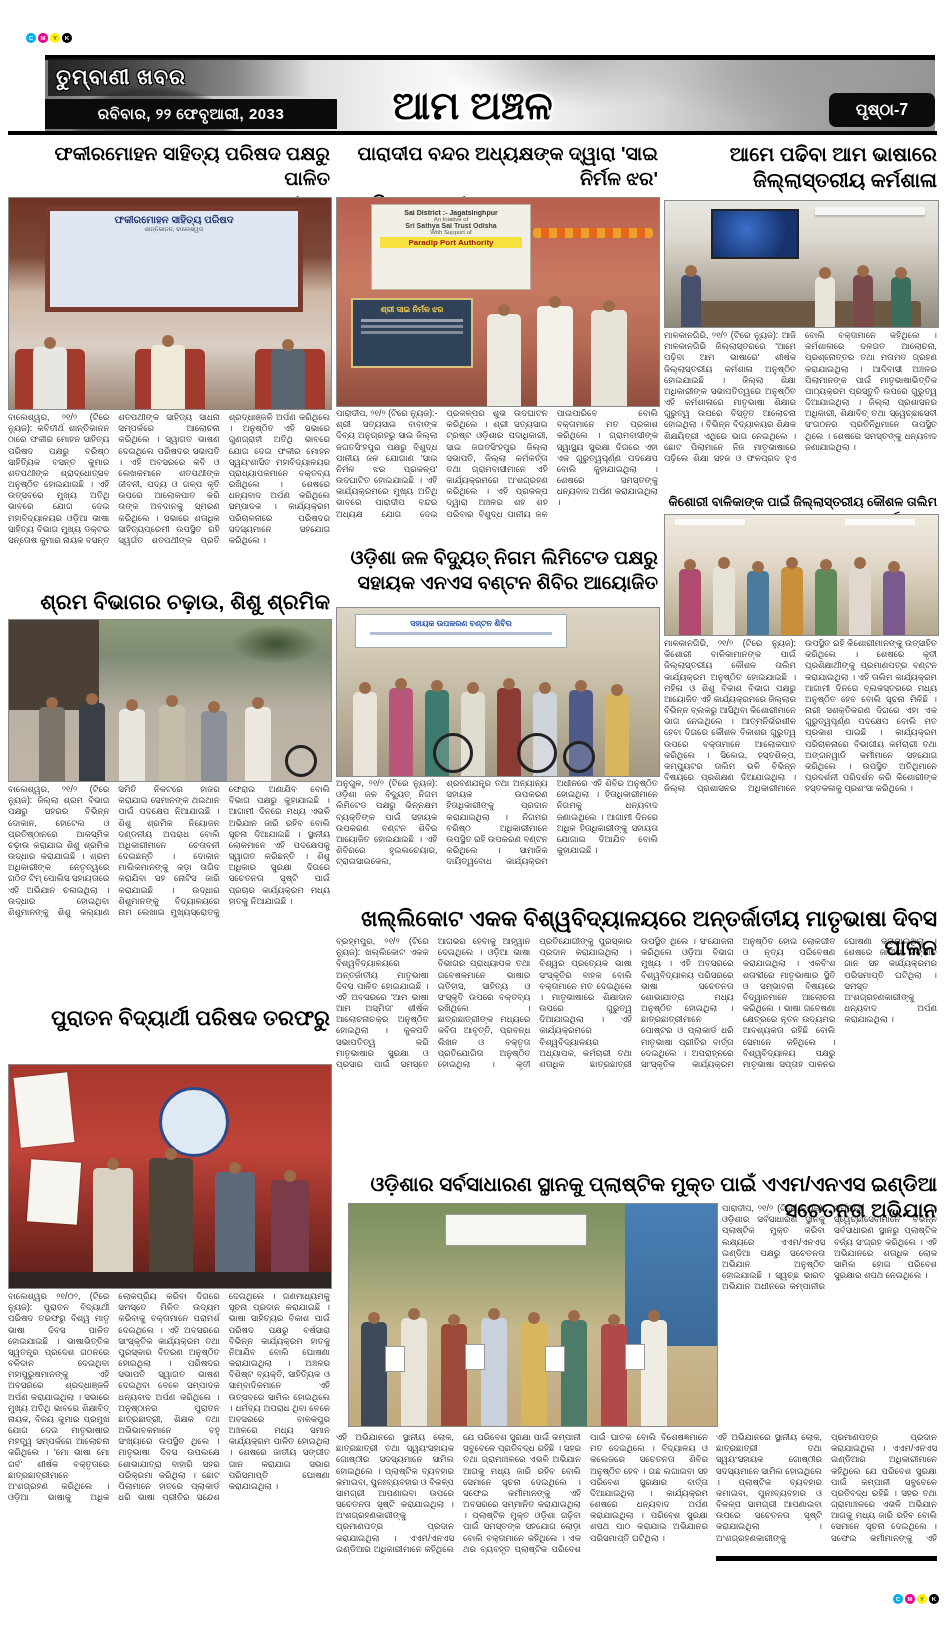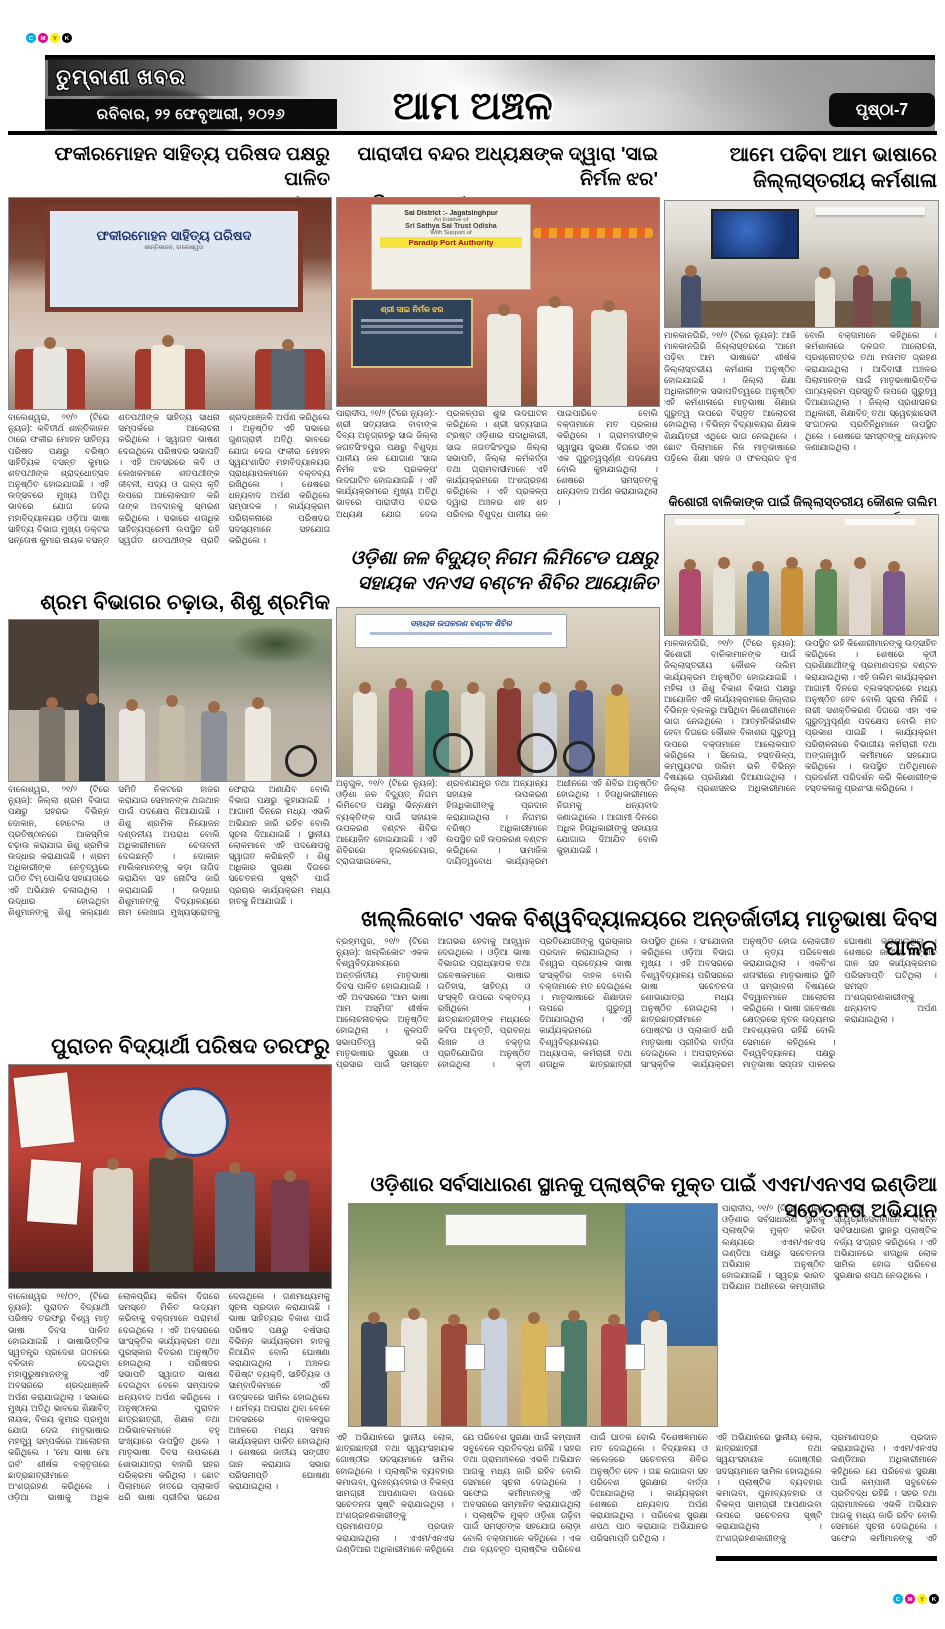--- a/index.html
+++ b/index.html
@@ -53,36 +53,36 @@
   <i class="k">K</i>
 </div>
 
 <div class="band">
   <div class="hills"></div>
 </div>
 <div class="masthead">
   <span>ତୁମ୍ବାଣୀ ଖବର</span>
 </div>
 <div class="datebox">
-  <span>ରବିବାର, ୨୨ ଫେବୃଆରୀ, ୨୦୨୬</span>
+  <span>ରବିବାର, ୨୨ ଫେବୃଆରୀ, 2033</span>
 </div>
 <div class="sectitle">ଆମ ଅଞ୍ଚଳ</div>
 <div class="pagebox">
   <span>ପୃଷ୍ଠା-7</span>
 </div>
 <div class="rule" style="left:8px;top:131px;width:929px;height:4px;"></div>
 
 <div class="hl" style="left:8px;top:141px;width:322px;font-size:19px;">
   <span>ଫକୀରମୋହନ ସାହିତ୍ୟ ପରିଷଦ ପକ୍ଷରୁ ପାଳିତ</span><br>
   <span>ହେଲା ବସନ୍ତ କୁମାର ଶତପଥୀଙ୍କ ଶ୍ରାଦ୍ଧୋତ୍ସବ</span>
 </div>
 
 <div class="ph" style="left:8px;top:197px;width:322px;height:211px;background:linear-gradient(180deg,#6e3325 0%,#7d4a3a 28%,#cdb7a5 45%,#dacec3 70%,#9c8878 100%);">
   <div class="sign" style="left:36px;top:8px;width:248px;height:96px;border:5px solid #7a3b2e;background:#dfe7f2;">
-    <span class="ln" style="font-size:13px;font-weight:700;color:#1a2f6e;margin-top:17px;">ଫକୀରମୋହନ ସାହିତ୍ୟ ପରିଷଦ</span>
+    <span class="ln" style="font-size:10px;font-weight:700;color:#1a2f6e;margin-top:3px;">ଫକୀରମୋହନ ସାହିତ୍ୟ ପରିଷଦ</span>
     <span class="ln" style="font-size:6px;color:#333;">ଶାନ୍ତିକାନନ, ବାଲେଶ୍ୱର</span>
   </div>
   <div class="abs" style="left:6px;bottom:0;width:70px;height:60px;background:#a23b2e;border-radius:6px 6px 0 0;"></div>
   <div class="abs" style="left:126px;bottom:0;width:70px;height:60px;background:#a23b2e;border-radius:6px 6px 0 0;"></div>
   <div class="abs" style="left:246px;bottom:0;width:70px;height:60px;background:#a23b2e;border-radius:6px 6px 0 0;"></div>
   <i class="pr" style="left:24px;width:34px;height:62px;--c:#e8e6e0;"></i>
   <i class="pr" style="left:142px;width:34px;height:64px;--c:#f0ead8;"></i>
   <i class="pr" style="left:262px;width:34px;height:60px;--c:#5a6470;"></i>
 </div>
 
@@ -99,21 +99,21 @@
   <i class="pr" style="left:70px;width:26px;height:78px;--c:#3a3f46;"></i>
   <i class="pr" style="left:110px;width:26px;height:72px;--c:#e9e6df;"></i>
   <i class="pr" style="left:150px;width:26px;height:76px;--c:#c3bda9;"></i>
   <i class="pr" style="left:192px;width:26px;height:70px;--c:#8b9099;"></i>
   <i class="pr" style="left:236px;width:26px;height:74px;--c:#ece8e0;"></i>
   <div class="wheel" style="left:276px;bottom:4px;width:26px;height:26px;"></div>
 </div>
 
 <div class="bt c3" style="left:8px;top:784px;width:322px;height:216px;">ବାଲେଶ୍ୱର, ୨୧/୨ (ଟିରେ ନ୍ୟୁଜ): ଜିଲ୍ଲା ଶ୍ରମ ବିଭାଗ ପକ୍ଷରୁ ସହରର ବିଭିନ୍ନ ଦୋକାନ, ହୋଟେଲ ଓ ପ୍ରତିଷ୍ଠାନରେ ଆକସ୍ମିକ ଚଢ଼ାଉ କରାଯାଇ ଶିଶୁ ଶ୍ରମିକ ଉଦ୍ଧାର କରାଯାଇଛି । ଶ୍ରମ ଅଧିକାରୀଙ୍କ ନେତୃତ୍ୱରେ ଗଠିତ ଟିମ୍ ପୋଲିସ ସହାୟତାରେ ଏହି ଅଭିଯାନ ଚଳାଇଥିଲା । ଉଦ୍ଧାର ହୋଇଥିବା ଶିଶୁମାନଙ୍କୁ ଶିଶୁ କଲ୍ୟାଣ ସମିତି ନିକଟରେ ହାଜର କରାଯାଇ ସେମାନଙ୍କ ଥଇଥାନ ପାଇଁ ପଦକ୍ଷେପ ନିଆଯାଇଛି । ଶିଶୁ ଶ୍ରମିକ ନିୟୋଜନ ଦଣ୍ଡନୀୟ ଅପରାଧ ବୋଲି ଅଧିକାରୀମାନେ ଚେତାବନୀ ଦେଇଛନ୍ତି । ଦୋକାନ ମାଲିକମାନଙ୍କୁ କଡ଼ା ତାଗିଦ କରାଯିବା ସହ ନୋଟିସ ଜାରି କରାଯାଇଛି । ଉଦ୍ଧାର ଶିଶୁମାନଙ୍କୁ ବିଦ୍ୟାଳୟରେ ନାମ ଲେଖାଇ ମୁଖ୍ୟସ୍ରୋତକୁ ଫେରାଇ ଅଣାଯିବ ବୋଲି ବିଭାଗ ପକ୍ଷରୁ କୁହାଯାଇଛି । ଆଗାମୀ ଦିନରେ ମଧ୍ୟ ଏଭଳି ଅଭିଯାନ ଜାରି ରହିବ ବୋଲି ସୂଚନା ଦିଆଯାଇଛି । ସ୍ଥାନୀୟ ଲୋକମାନେ ଏହି ପଦକ୍ଷେପକୁ ସ୍ୱାଗତ କରିଛନ୍ତି । ଶିଶୁ ଅଧିକାର ସୁରକ୍ଷା ଦିଗରେ ସଚେତନତା ସୃଷ୍ଟି ପାଇଁ ପ୍ରଚାର କାର୍ଯ୍ୟକ୍ରମ ମଧ୍ୟ ହାତକୁ ନିଆଯାଇଛି ।</div>
 
-<div class="hl" style="left:8px;top:1032px;width:322px;font-size:21px;">
+<div class="hl" style="left:8px;top:1004px;width:322px;font-size:21px;">
   <span>ପୁରାତନ ବିଦ୍ୟାର୍ଥୀ ପରିଷଦ ତରଫରୁ</span><br>
 </div>
 
 <div class="ph" style="left:8px;top:1064px;width:322px;height:223px;background:linear-gradient(180deg,#a8372e 0%,#c0443a 38%,#8e2f27 68%,#5a1f1a 100%);">
   <div class="poster" style="left:8px;top:10px;width:54px;height:70px;transform:rotate(-6deg);"></div>
   <div class="poster" style="left:20px;top:96px;width:50px;height:62px;transform:rotate(4deg);"></div>
   <div class="abs" style="left:150px;top:22px;width:64px;height:64px;border-radius:50%;background:#dfe9f4;border:3px solid #2a4a8a;"></div>
   <i class="pr" style="left:84px;width:40px;height:120px;--c:#d9d2c3;"></i>
   <i class="pr" style="left:140px;width:44px;height:130px;--c:#4e4539;"></i>
   <i class="pr" style="left:206px;width:40px;height:116px;--c:#5e6a7a;"></i>
@@ -143,27 +143,27 @@
     <span class="ln" style="font-size:8px;font-weight:700;color:#a01818;background:#f5e23d;margin:2px 8px 0 8px;padding:1px 0;">Paradip Port Authority</span>
   </div>
   <div class="abs" style="left:196px;top:30px;width:120px;height:10px;background:repeating-linear-gradient(90deg,#f0a028 0 8px,#e5671e 8px 16px);border-radius:4px;"></div>
   <i class="pr" style="left:150px;width:34px;height:92px;--c:#ece9e1;"></i>
   <i class="pr" style="left:200px;width:36px;height:100px;--c:#f3f1ea;"></i>
   <i class="pr" style="left:254px;width:36px;height:96px;--c:#e7e3d8;"></i>
 </div>
 
 <div class="bt c3" style="left:336px;top:408px;width:322px;height:134px;">ପାରାଦୀପ, ୨୧/୨ (ଟିରେ ନ୍ୟୁଜ):- ଶ୍ରୀ ସତ୍ୟସାଇ ବାବାଙ୍କ ଦିବ୍ୟ ଅନୁଗ୍ରହରୁ ସାଇ ଜିଲ୍ଲା ଜଗତସିଂହପୁର ପକ୍ଷରୁ ବିଶୁଦ୍ଧ ପାନୀୟ ଜଳ ଯୋଗାଣ 'ସାଇ ନିର୍ମଳ ଝର ପ୍ରକଳ୍ପ' ଉଦଘାଟିତ ହୋଇଯାଇଛି । ଏହି କାର୍ଯ୍ୟକ୍ରମରେ ମୁଖ୍ୟ ଅତିଥି ଭାବରେ ପାରାଦୀପ ବନ୍ଦର ଅଧ୍ୟକ୍ଷ ଯୋଗ ଦେଇ ପ୍ରକଳ୍ପର ଶୁଭ ଉଦଘାଟନ କରିଥିଲେ । ଶ୍ରୀ ସତ୍ୟସାଇ ଟ୍ରଷ୍ଟ ଓଡ଼ିଶାର ପଦାଧିକାରୀ, ସାଇ ଜଗତସିଂହପୁର ଜିଲ୍ଲା ସଭାପତି, ଜିଲ୍ଲା କର୍ମକର୍ତ୍ତା ତଥା ଗ୍ରାମବାସୀମାନେ ଏହି କାର୍ଯ୍ୟକ୍ରମରେ ଅଂଶଗ୍ରହଣ କରିଥିଲେ । ଏହି ପ୍ରକଳ୍ପ ଦ୍ୱାରା ଅଞ୍ଚଳର ଶହ ଶହ ପରିବାର ବିଶୁଦ୍ଧ ପାନୀୟ ଜଳ ପାଇପାରିବେ ବୋଲି ବକ୍ତାମାନେ ମତ ପ୍ରକାଶ କରିଥିଲେ । ଗ୍ରାମବାସୀଙ୍କ ସ୍ୱାସ୍ଥ୍ୟ ସୁରକ୍ଷା ଦିଗରେ ଏହା ଏକ ଗୁରୁତ୍ୱପୂର୍ଣ୍ଣ ପଦକ୍ଷେପ ବୋଲି କୁହାଯାଇଥିଲା । ଶେଷରେ ସମସ୍ତଙ୍କୁ ଧନ୍ୟବାଦ ଅର୍ପଣ କରାଯାଇଥିଲା ।</div>
 
-<div class="hl" style="left:336px;top:545px;width:322px;font-size:19px;font-style:italic;">
+<div class="hl" style="left:336px;top:545px;width:322px;font-size:19px;">
   <span>ଓଡ଼ିଶା ଜଳ ବିଦ୍ୟୁତ୍ ନିଗମ ଲିମିଟେଡ ପକ୍ଷରୁ</span><br>
   <span>ସହାୟକ ଏନଏସ ବଣ୍ଟନ ଶିବିର ଆୟୋଜିତ</span>
 </div>
 
 <div class="ph" style="left:336px;top:607px;width:322px;height:168px;background:linear-gradient(180deg,#ddd5c5 0%,#cfc6b2 32%,#b8ae96 68%,#a39884 100%);">
-  <div class="sign" style="left:18px;top:6px;width:210px;height:32px;background:#ffffff;border:1px solid #9aa;font-style:italic;">
+  <div class="sign" style="left:18px;top:6px;width:210px;height:32px;background:#ffffff;border:1px solid #9aa;">
     <span class="ln" style="font-size:8px;font-weight:700;color:#17459c;margin-top:4px;">ସହାୟକ ଉପକରଣ ବଣ୍ଟନ ଶିବିର</span>
     <div style="margin:3px 14px 0 14px;height:3px;background:#b0bdd6;"></div>
   </div>
   <i class="pr" style="left:16px;width:24px;height:84px;--c:#e8e4da;"></i>
   <i class="pr" style="left:52px;width:24px;height:88px;--c:#b8577a;"></i>
   <i class="pr" style="left:88px;width:24px;height:86px;--c:#3f7a6e;"></i>
   <i class="pr" style="left:124px;width:24px;height:84px;--c:#e0dccf;"></i>
   <i class="pr" style="left:160px;width:24px;height:88px;--c:#8a3b36;"></i>
   <i class="pr" style="left:196px;width:24px;height:84px;--c:#cfd3da;"></i>
   <i class="pr" style="left:232px;width:24px;height:86px;--c:#4e5a88;"></i>

